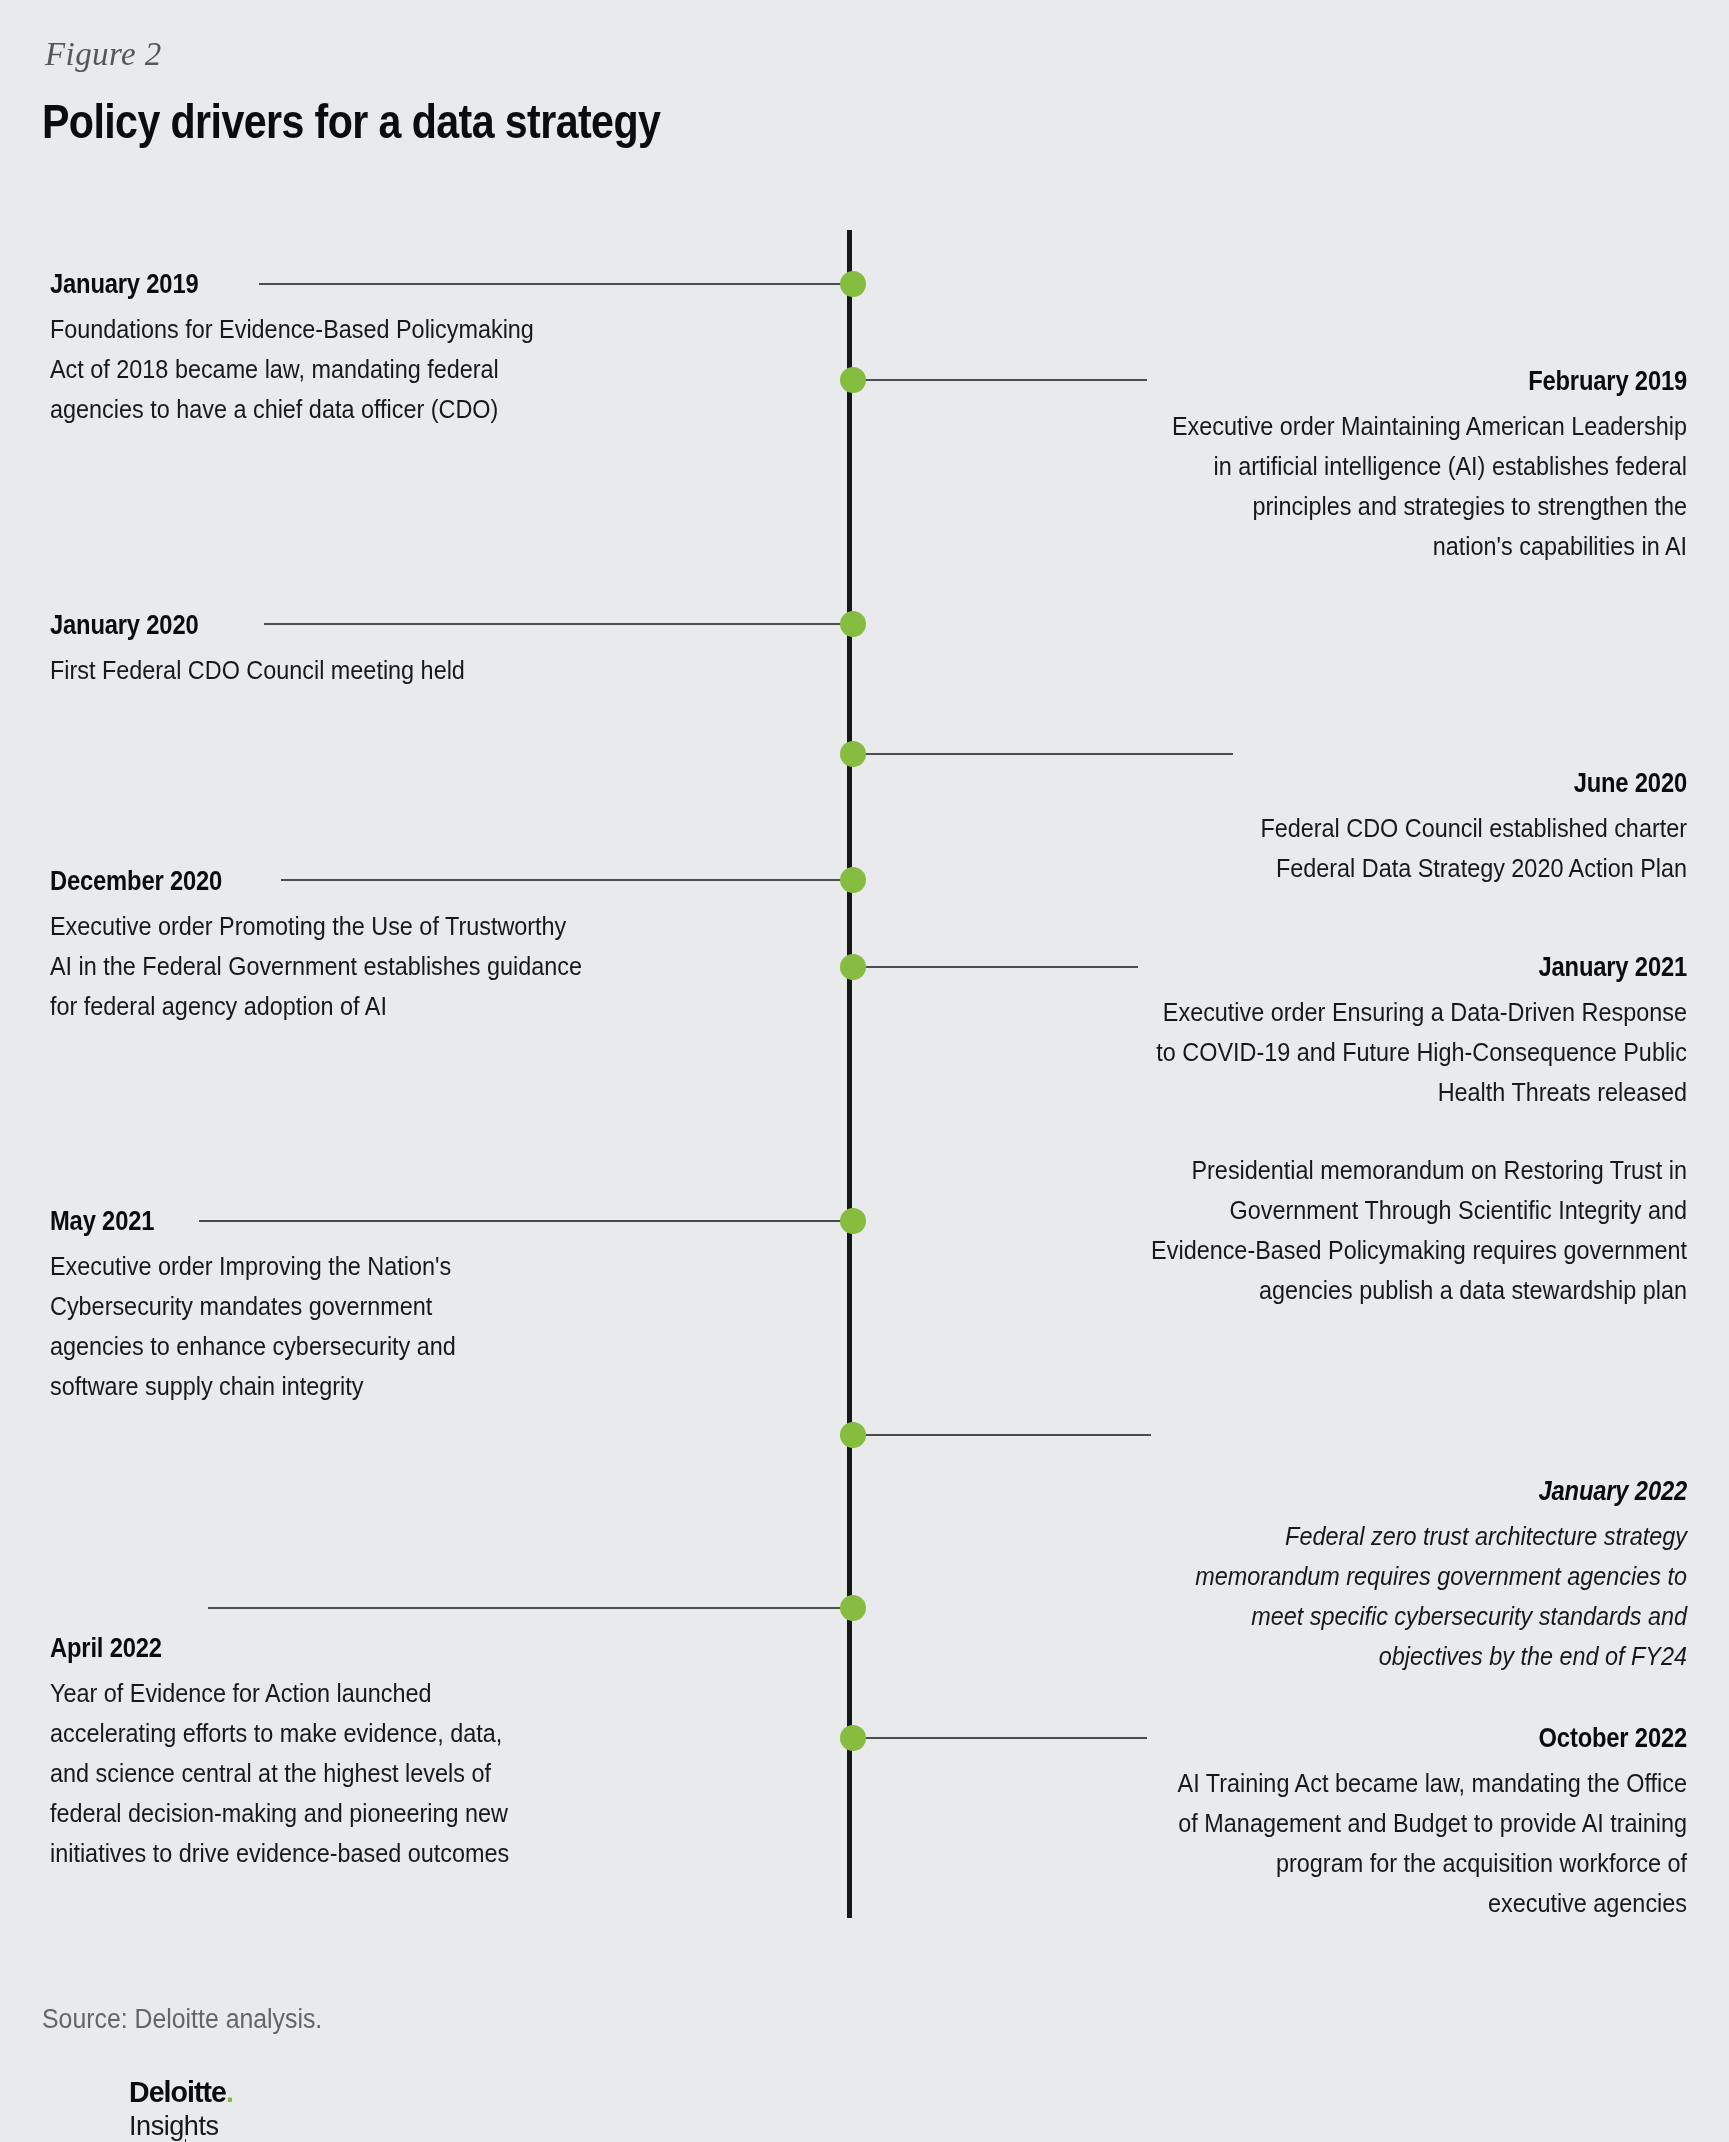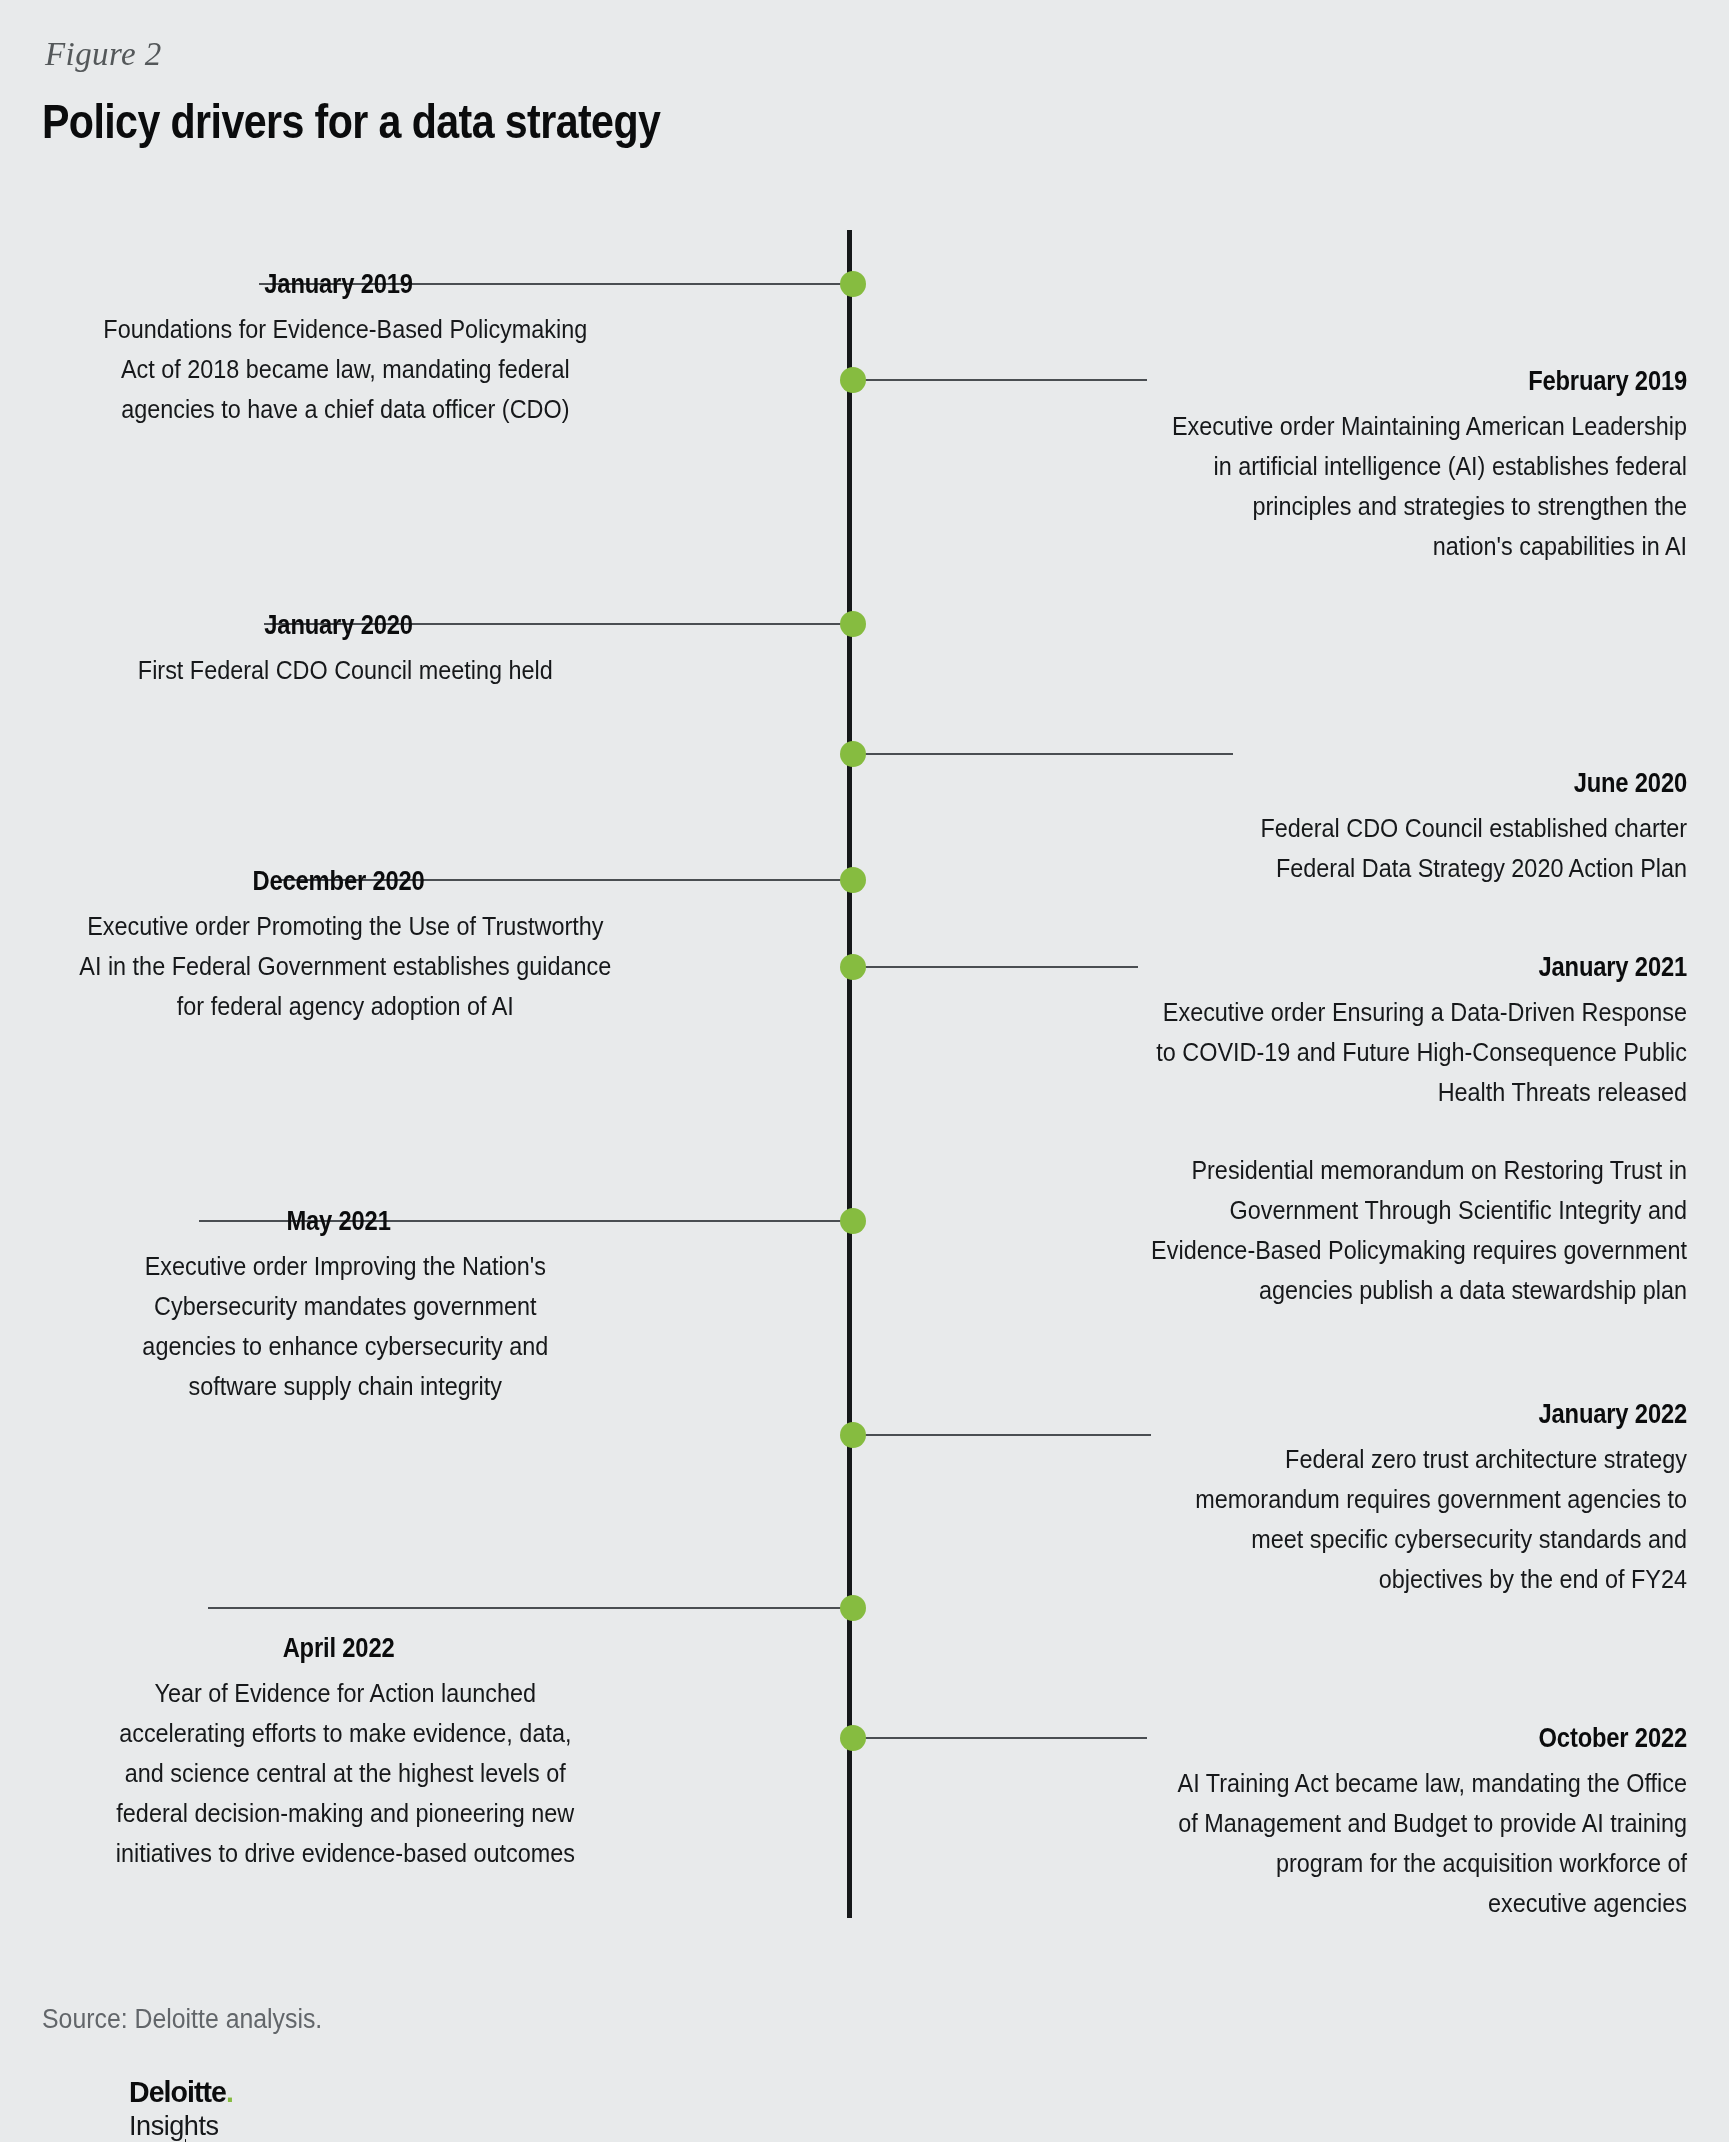--- a/index.html
+++ b/index.html
@@ -67,23 +67,23 @@
     height: 1.7px;
     background: #4a4e52;
     margin-top: -0.9px;
   }
 
   
   .entry {
     position: absolute;
   }
   .entry.left {
-    left: 42px;
+    left: 50px;
     width: 674px;
-    text-align: center;
+    text-align: left;
   }
   .entry.right {
     right: 42px;
     width: 683px;
     text-align: right;
   }
   .entry-date {
     font-family: "Liberation Sans", sans-serif;
     font-weight: bold;
     font-size: 27px;
@@ -234,21 +234,21 @@
     <div class="tl-dot" style="top: 1221px; background: rgb(134, 188, 64);"></div>
     <div class="entry left" style="top: 1206px;">
       <div class="entry-date">May 2021</div>
       <div class="entry-body">Executive order Improving the Nation's
 Cybersecurity mandates government
 agencies to enhance cybersecurity and
 software supply chain integrity</div>
     </div>
     <div class="connector" style="top: 1435px; left: 853px; width: 298px;"></div>
     <div class="tl-dot" style="top: 1435px; background: rgb(134, 188, 64);"></div>
-    <div class="entry right" style="top: 1399px;">
+    <div class="entry right" style="top: 1476px; font-style: italic;">
       <div class="entry-date">January 2022</div>
       <div class="entry-body">Federal zero trust architecture strategy
 memorandum requires government agencies to
 meet specific cybersecurity standards and
 objectives by the end of FY24</div>
     </div>
     <div class="connector" style="top: 1608px; left: 208px; width: 642px;"></div>
     <div class="tl-dot" style="top: 1608px; background: rgb(134, 188, 64);"></div>
     <div class="entry left" style="top: 1594px; margin-top: 39px;">
       <div class="entry-date">April 2022</div>

